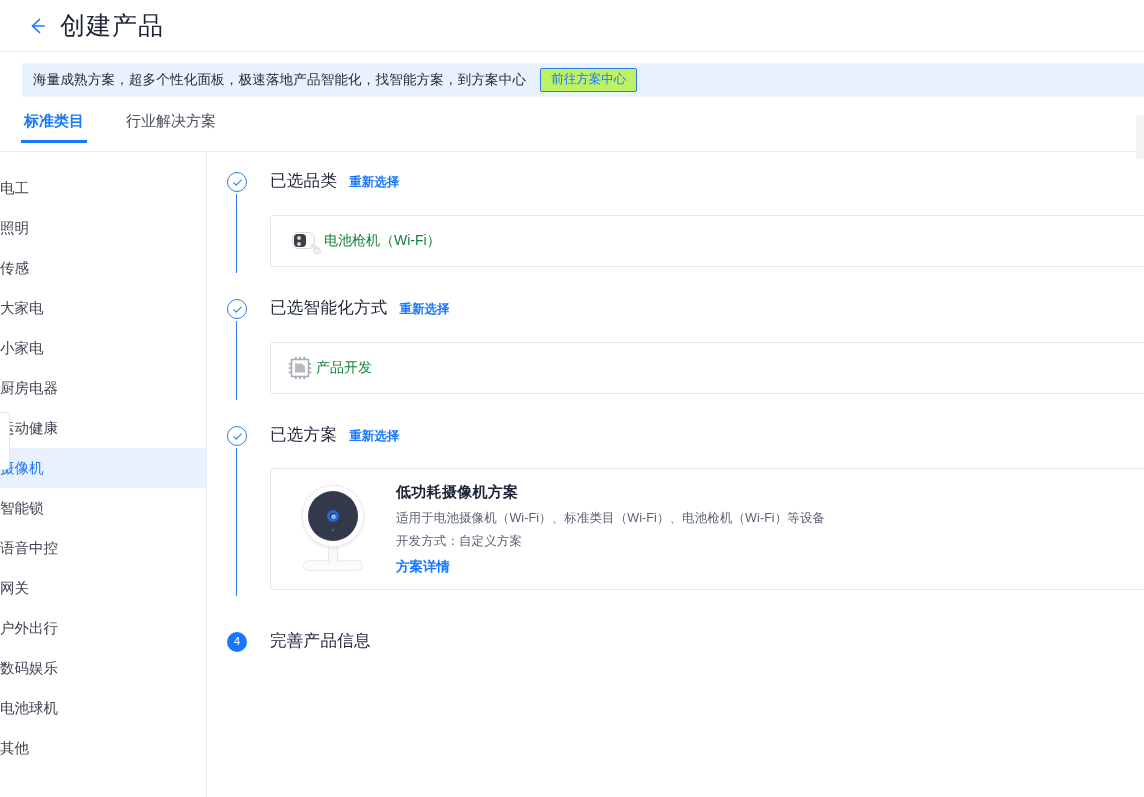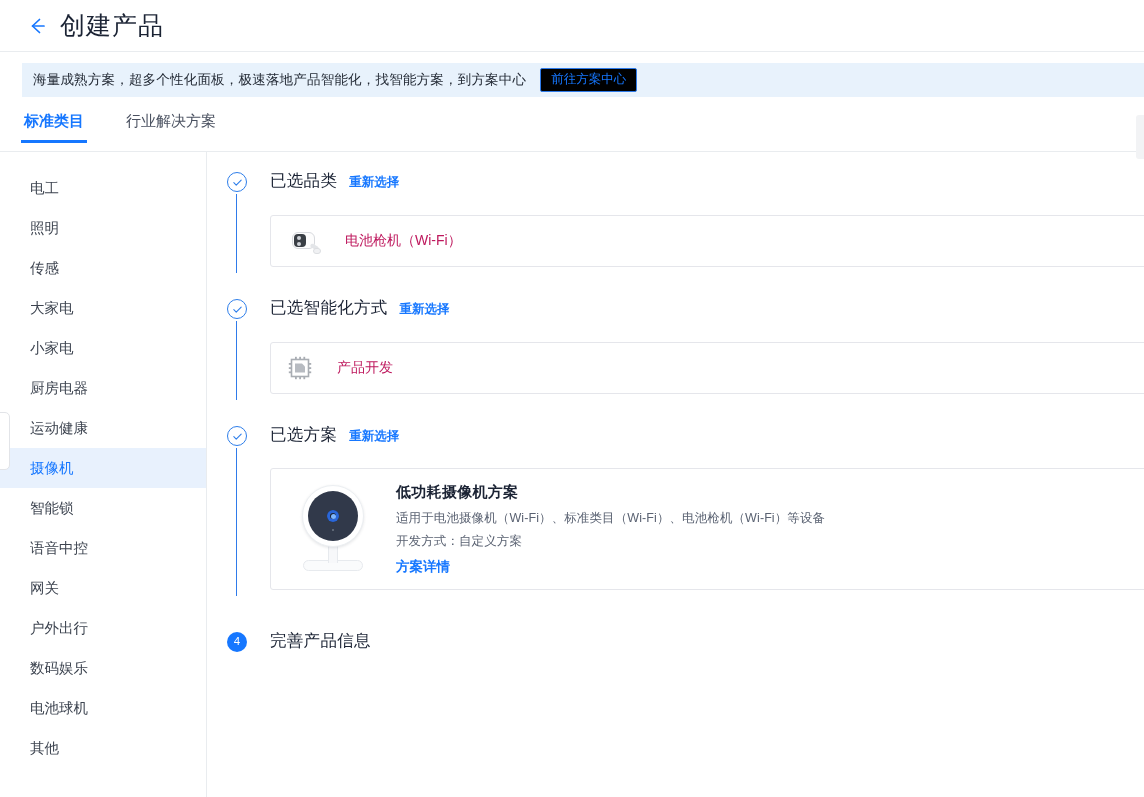--- a/index.html
+++ b/index.html
@@ -46,21 +46,21 @@
     align-items: center;
     padding-left: 11px;
     font-size: 13.5px;
     color: #232a35;
   }
   .banner-text { letter-spacing: .2px; }
   .banner-btn {
     margin-left: 14px;
     border: 1px solid #2f7bea;
     color: #1677ff;
-    background: #000000;
+    background: #bef264;
     font-size: 12.5px;
     border-radius: 2px;
     padding: 3px 10px 4px;
     cursor: pointer;
     font-family: inherit;
     line-height: 1.2;
   }
 
   
   .tabbar {
@@ -105,21 +105,20 @@
     width: 207px;
     border-right: 1px solid #e9ecef;
     padding-top: 16px;
     flex: 0 0 207px;
     background: #fff;
   }
   .side-item {
     height: 40px;
     display: flex;
     align-items: center;
-    padding-left: 30px;
     font-size: 14.5px;
     color: #3d4450;
     cursor: pointer;
   }
   .side-item.active {
     background: #e8f1fd;
     color: #1677ff;
   }
 
   
@@ -191,23 +190,23 @@
     height: 52px;
     border: 1px solid #e5e6eb;
     border-radius: 3px;
     display: flex;
     align-items: center;
     padding-left: 16px;
     width: 1000px;
     background: #fff;
   }
   .sum-label {
-    margin-left: 24px;
+    margin-left: 3px;
     font-size: 14px;
-    color: #be185d;
+    color: #15803d;
   }
 
   
   .cam-mini { position: relative; width: 34px; height: 30px; }
   .cam-mini .body-c {
     position: absolute; left: 5px; top: 6px;
     width: 23px; height: 17px;
     background: #fdfdfd;
     border: 1px solid #d8dade;
     border-radius: 6px;

